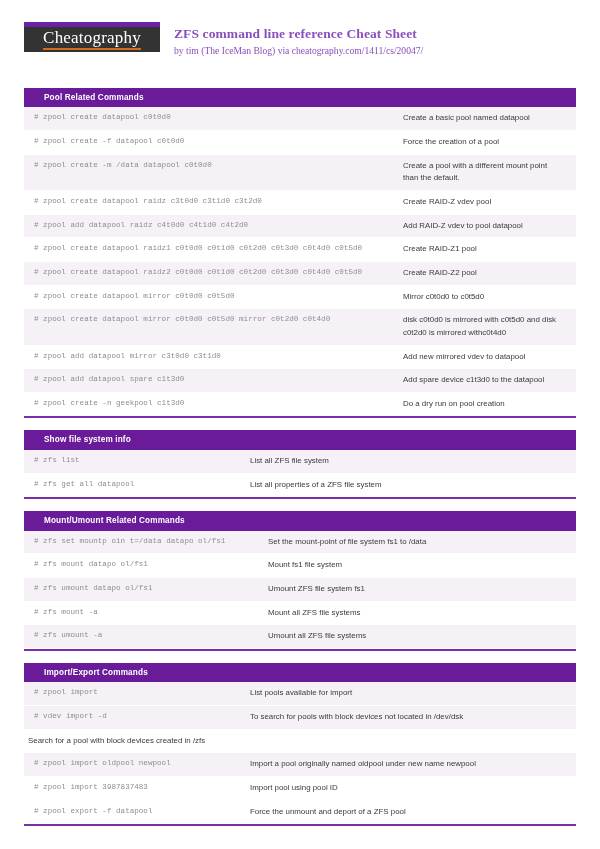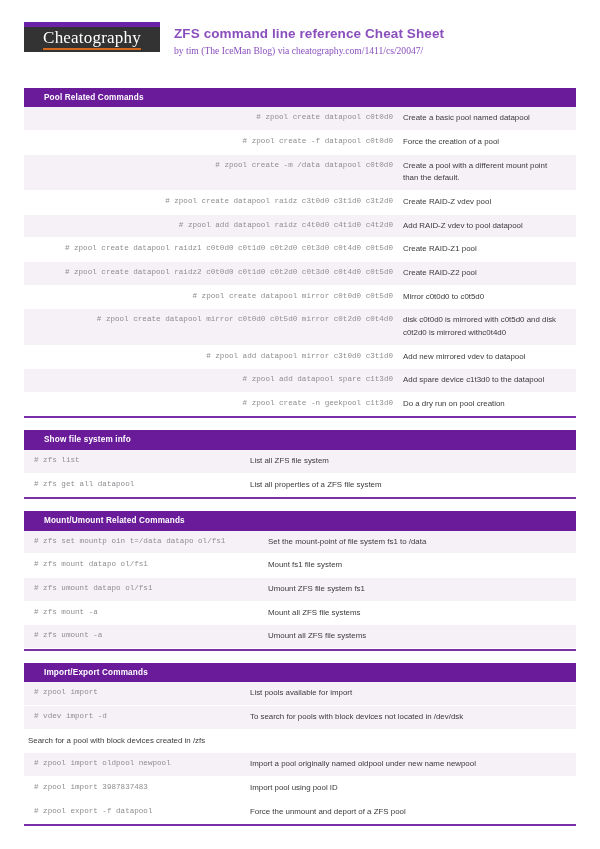--- a/index.html
+++ b/index.html
@@ -49,27 +49,26 @@
     letter-spacing: .2px;
     border-bottom: 2px solid #d2691e;
     padding-bottom: 1px;
     line-height: 1.05;
   }
   .title-block {
     margin-left: 14px;
     padding-top: 4px;
   }
   .sheet-title {
-    font-family: Liberation Sans, sans-serif;
+    font-family: Liberation Serif, serif;
     font-size: 13.5px;
     color: #8a4fbd;
     font-weight: bold;
     line-height: 1.25;
     letter-spacing: .1px;
-    text-align: right;
   }
   .sheet-byline {
     font-family: "Liberation Serif", serif;
     font-size: 9.6px;
     color: #8a4fbd;
     margin-top: 2px;
     line-height: 1.3;
   }
   .sheet-byline .author { font-weight: normal; }
   .sheet-byline .link { color: #8a4fbd; }
@@ -106,21 +105,21 @@
   }
   .cell-desc {
     font-size: 7.9px;
     color: #3a3a3c;
     padding: 5px 18px 5px 4px;
     line-height: 1.6;
     box-sizing: border-box;
     flex: 1 1 auto;
   }
   
-  .cols-wide .cell-cmd { flex: 0 0 375px; width: 375px; text-align: right; }
+  .cols-wide .cell-cmd { flex: 0 0 375px; width: 375px; }
   .cols-mid  .cell-cmd { flex: 0 0 240px; width: 240px; }
   .cols-narrow .cell-cmd { flex: 0 0 222px; width: 222px; }
 </style>
 </head>
 <body>
 
 <div class="page">
 
   <div class="header">
     <div class="logo-box">

